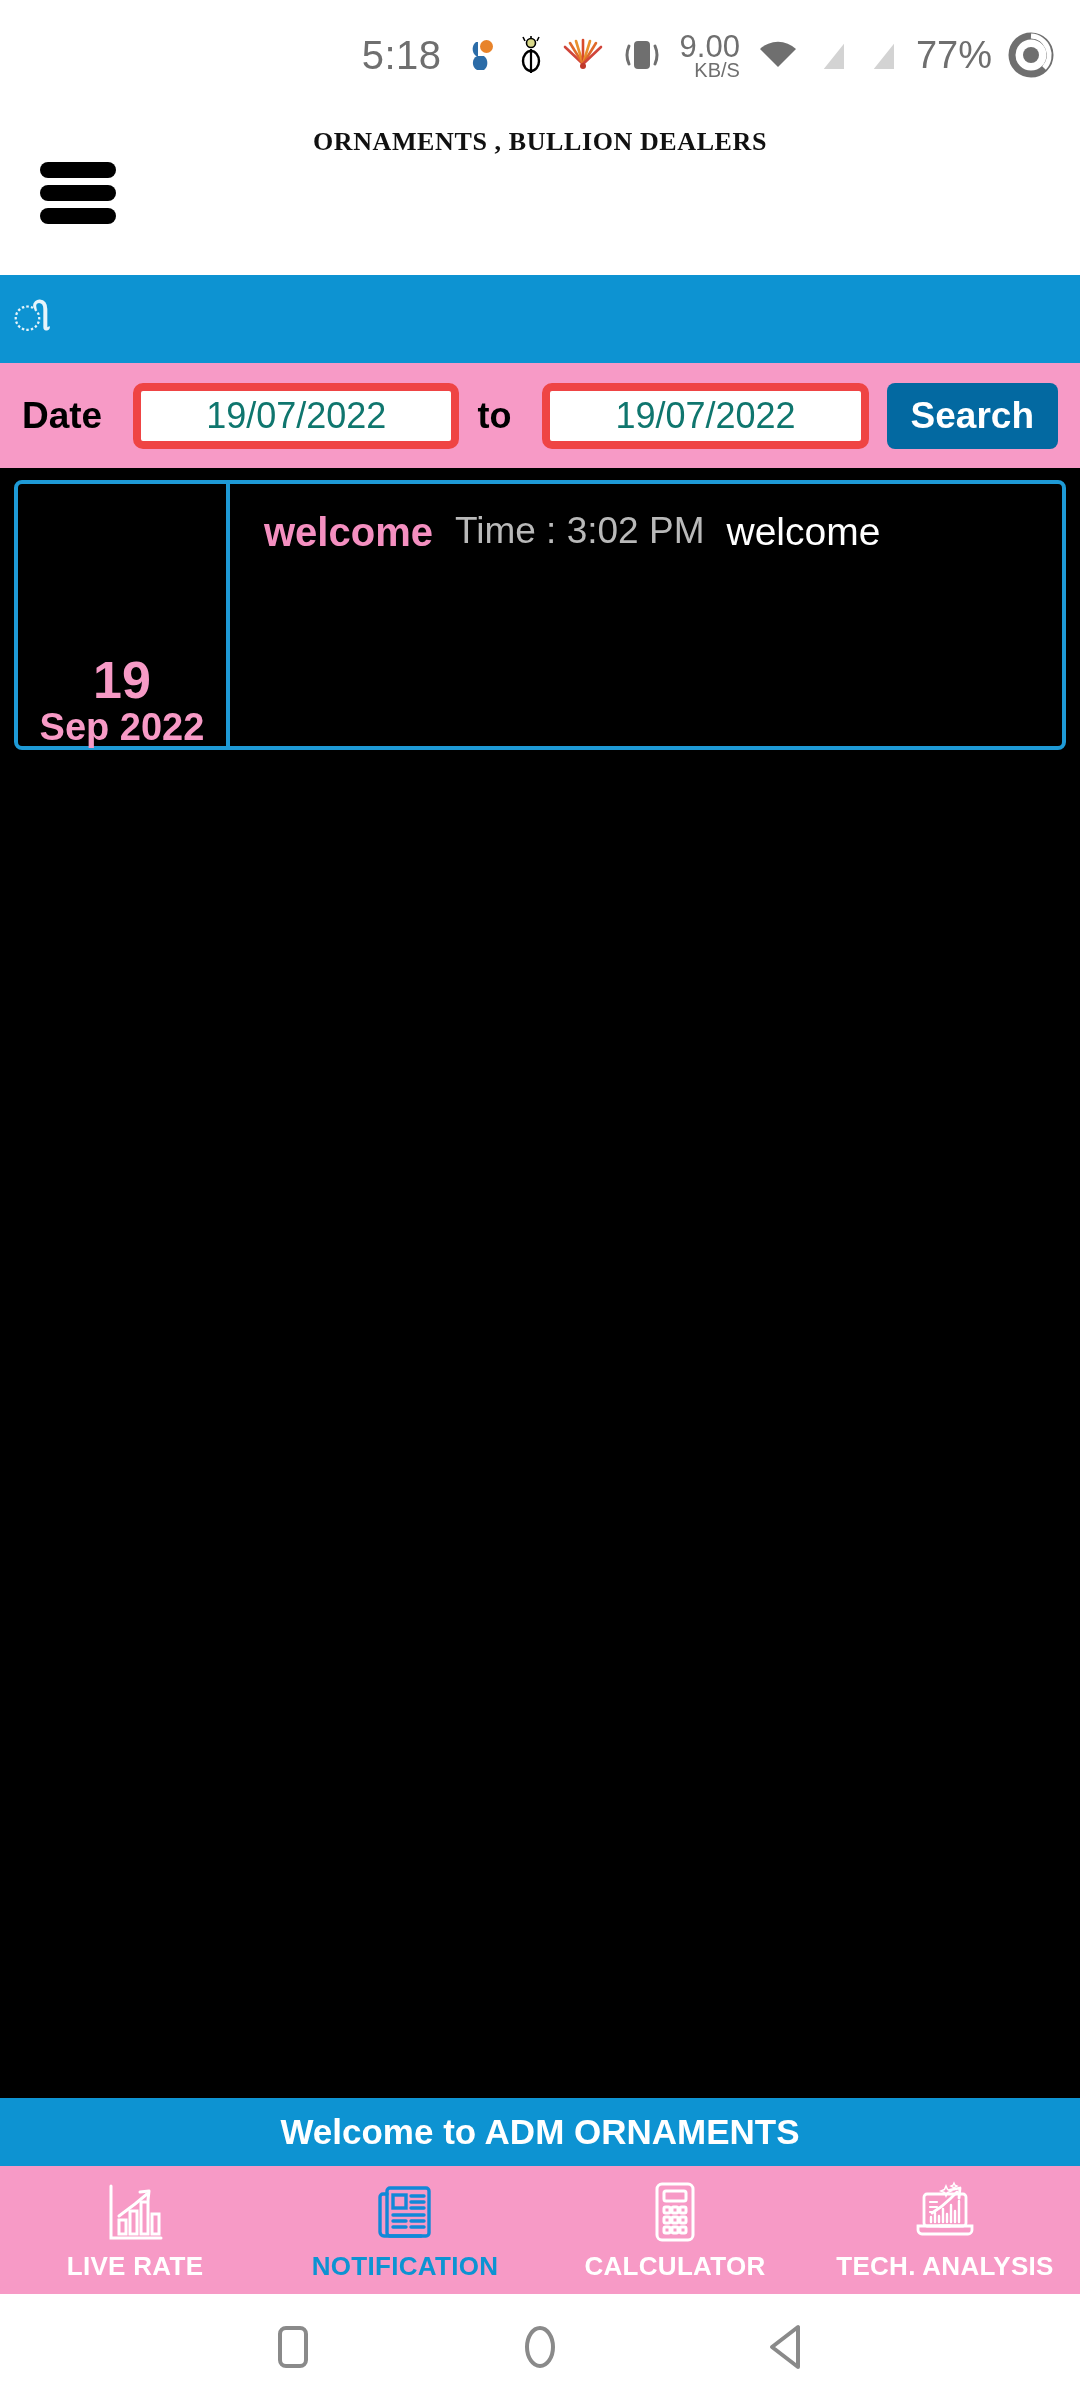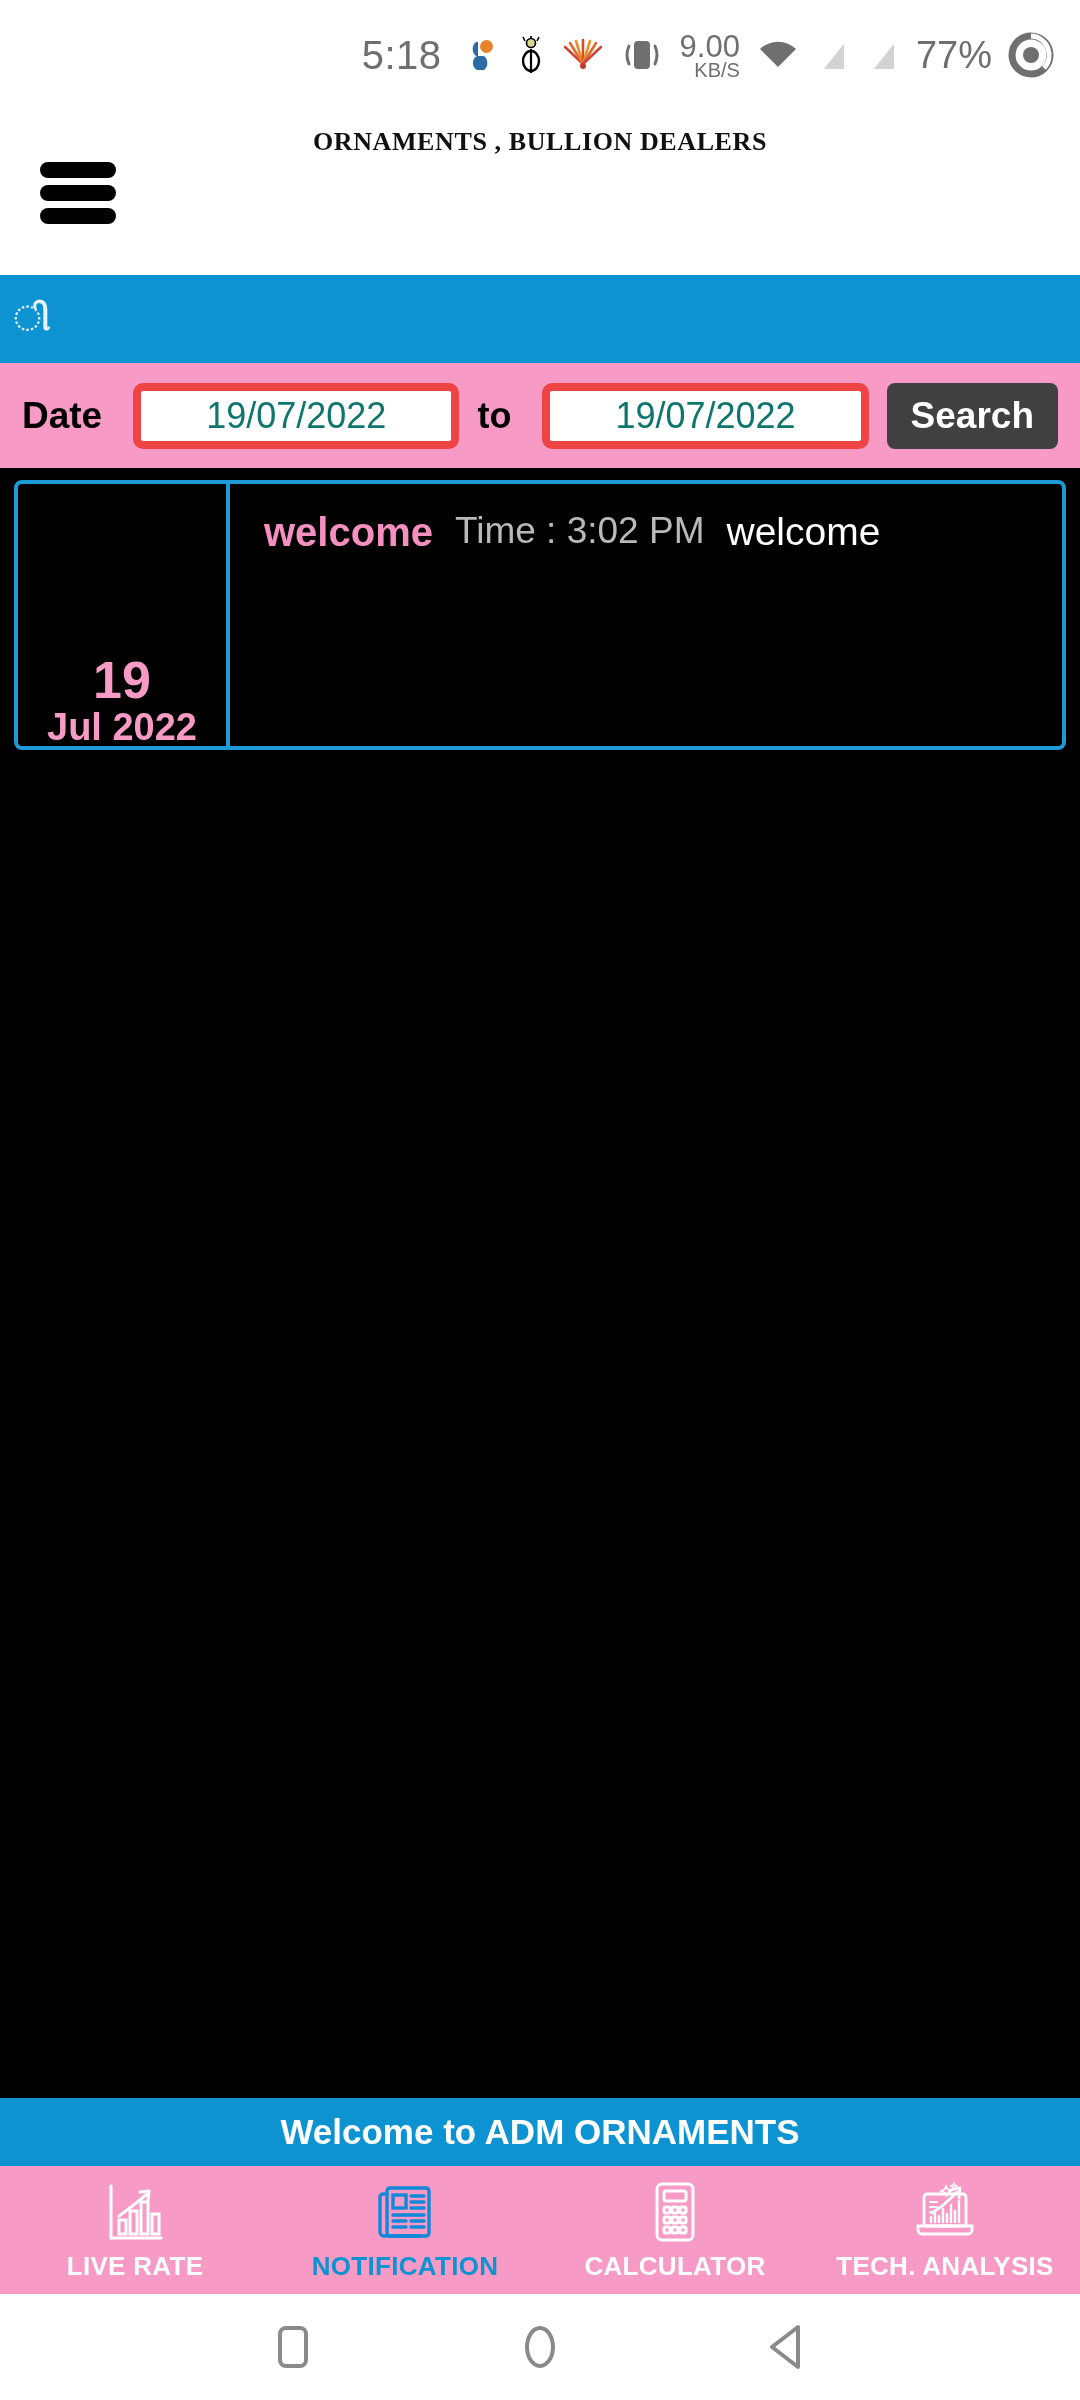--- a/index.html
+++ b/index.html
@@ -48,21 +48,21 @@
     position:absolute; left:280px; top:50%; transform:translateY(-50%); }
 
   
   .searchbar { flex:0 0 105px; background:#f79ac6; display:flex; align-items:center;
     padding:0 22px; gap:18px; }
   .lbl-date { font-size:37px; font-weight:700; color:#000; }
   .date-input { flex:1 1 0; height:66px; background:#ffffff; border:8px solid #ef4444;
     border-radius:10px; display:flex; align-items:center; justify-content:center;
     font-size:36px; color:#0f766e; cursor:pointer;margin-left:13px; }
   .lbl-to { font-size:36px; font-weight:700; color:#000; }
-  .btn-search { height:66px; background:#404040; border-radius:8px; color:#fff;
+  .btn-search { height:66px; background:#0369a1; border-radius:8px; color:#fff;
     font-size:37px; font-weight:700; display:flex; align-items:center; justify-content:center;
     padding:0 24px; cursor:pointer; }
 
   
   .content { flex:1 1 auto; background:#000000; padding:12px 14px 0 14px; overflow:hidden; }
   .note-card { border:4px solid #1e9ad6; border-radius:8px; background:#000;
     display:flex; min-height:270px; }
   .note-date { flex:0 0 212px; border-right:4px solid #1e9ad6;
     display:flex; flex-direction:column; align-items:center; justify-content:flex-end; gap:2px; }
   .note-day { font-size:52px; font-weight:700; color:#f79ac6; line-height:1; }
@@ -195,21 +195,21 @@
     <div class="date-input">19/07/2022</div>
     <span class="lbl-to">to</span>
     <div class="date-input">19/07/2022</div>
     <div class="btn-search">Search</div>
   </div>
 
   <div class="content">
     <div class="note-card">
       <div class="note-date">
         <div class="note-day">19</div>
-        <div class="note-my">Jul 2022</div>
+        <div class="note-my">Sep 2022</div>
       </div>
       <div class="note-body">
         <div class="note-title">welcome</div>
         <div class="note-time">
           <span>Time :</span>
           <span>3:02 PM</span>
         </div>
         <div class="note-msg">welcome</div>
       </div>
     </div>

